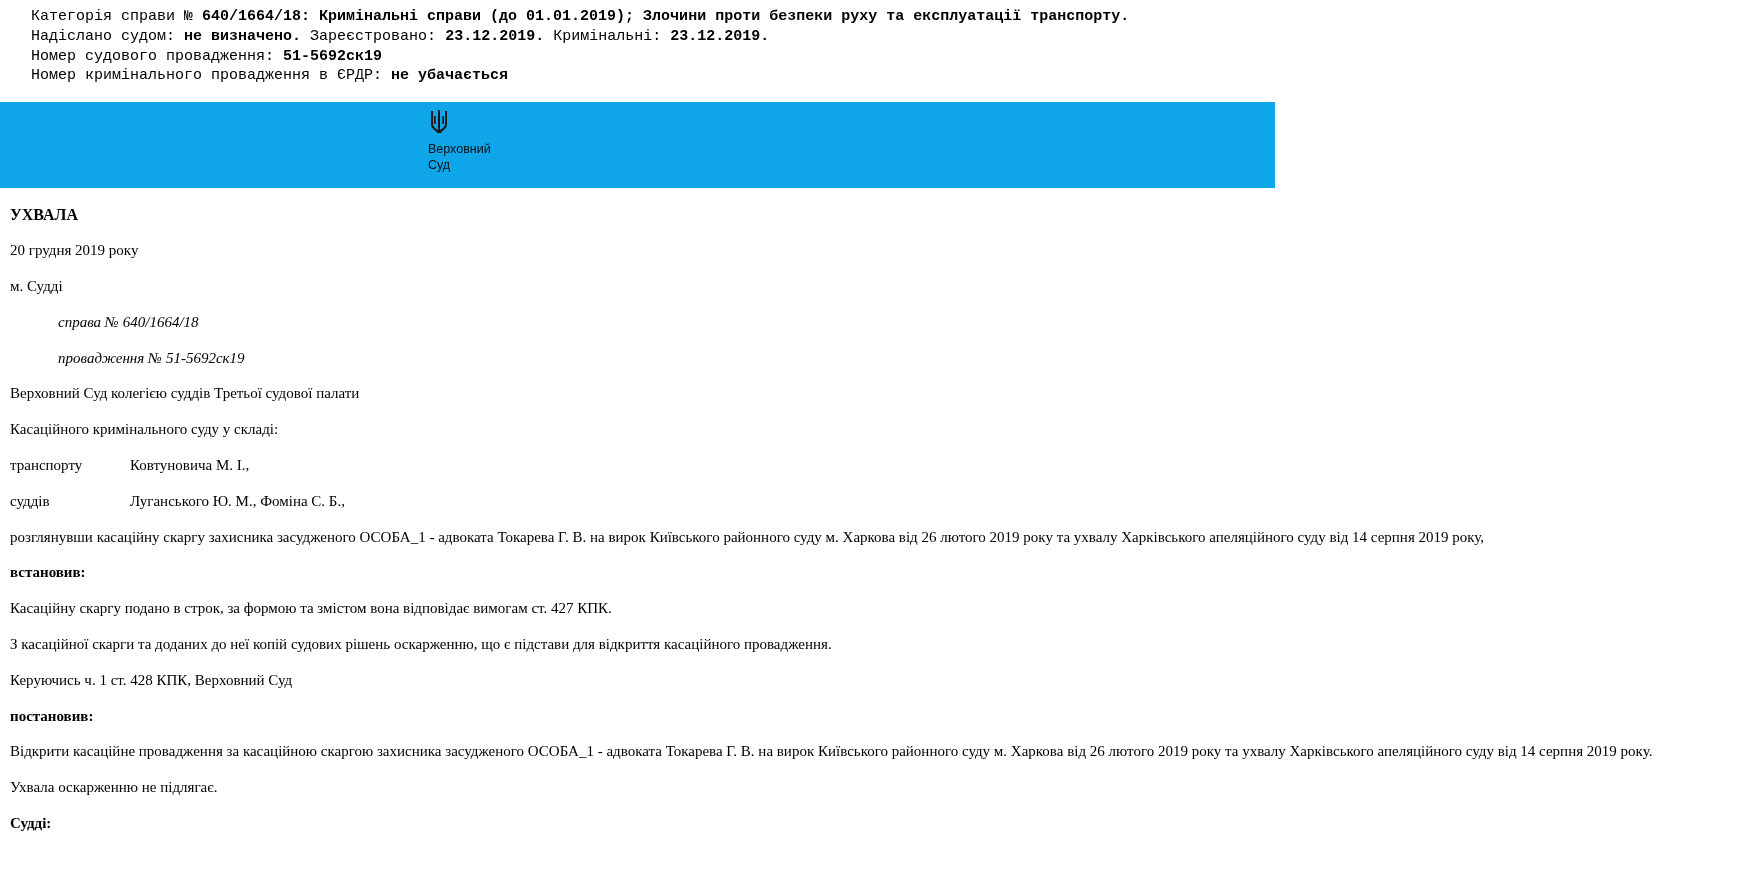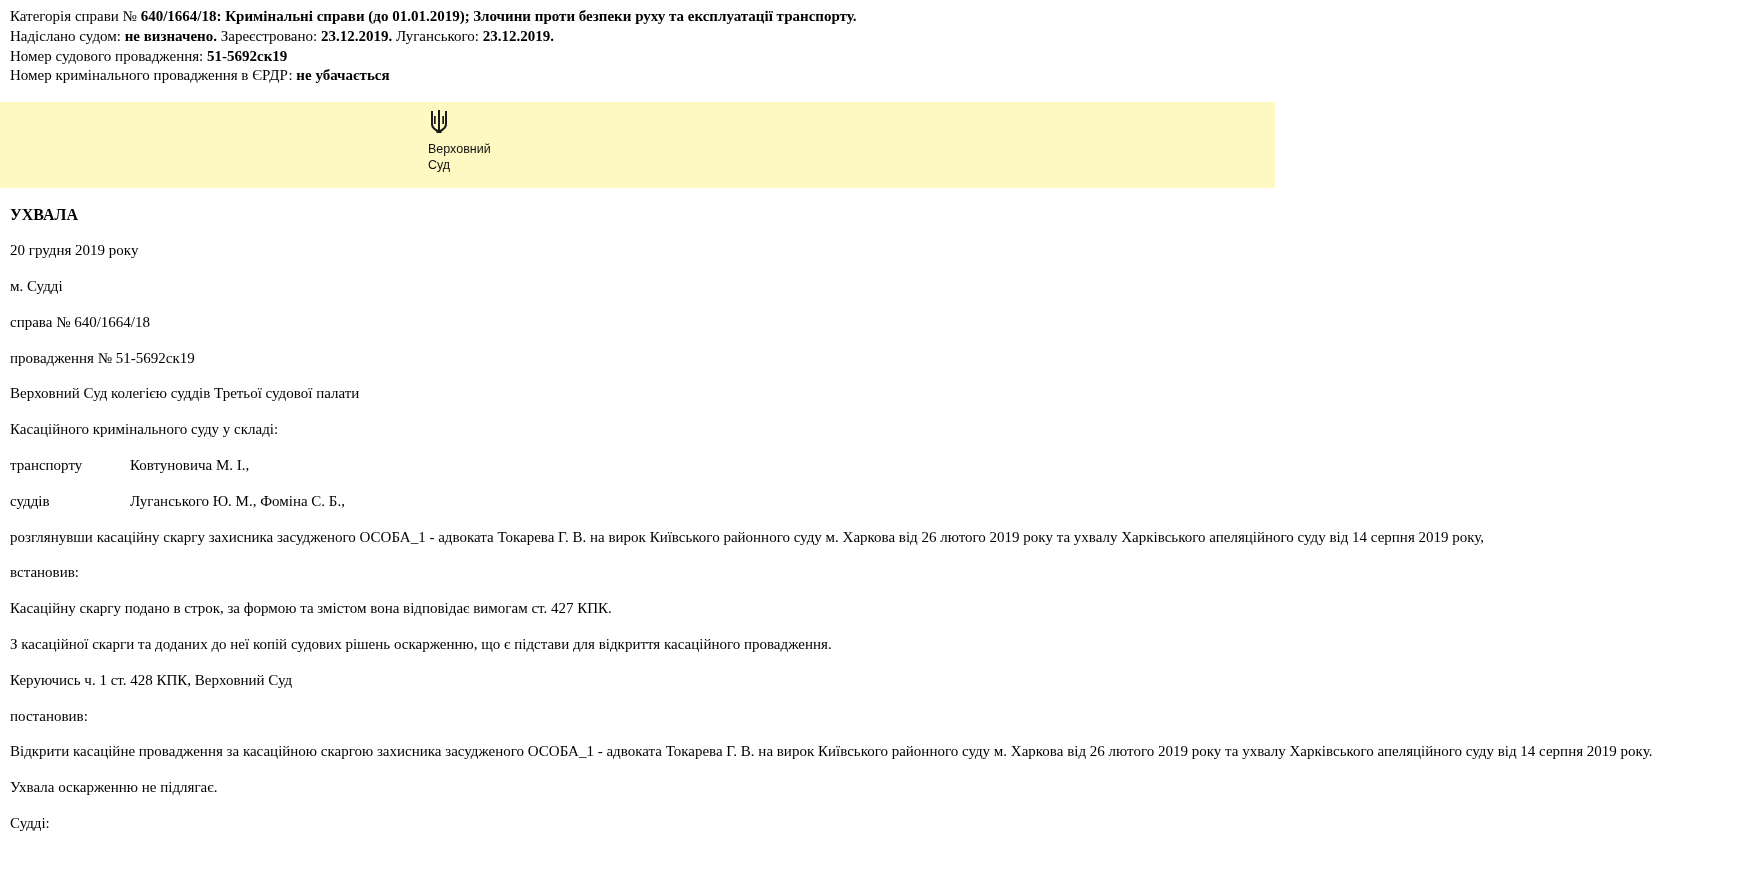--- a/index.html
+++ b/index.html
@@ -15,35 +15,36 @@
     font-size: 15px;
   }
   .page {
     position: relative;
     width: 1763px;
     box-sizing: border-box;
   }
   
   .meta {
     padding: 7px 10px 4px 10px;
-    font-family: Liberation Serif, serif;
+    font-family: Liberation Mono, monospace;
     font-size: 15px;
     line-height: 1.32;
+    margin-left: 21px;
   }
   .meta-line {
     white-space: nowrap;
   }
   .meta-line b {
     font-weight: bold;
   }
   
   .header-band {
     margin-top: 12px;
     height: 86px;
-    background: #fef9c3;
+    background: #0ea5e9;
     width: 1275px;
     position: relative;
   }
   .emblem-wrap {
     position: absolute;
     left: 428px;
     top: 6px;
     width: 200px;
   }
   .emblem {
@@ -69,23 +70,25 @@
     margin-bottom: 0;
   }
   p.line {
     margin: 0;
     padding: 0;
     line-height: 1.32;
     margin-top: 16px;
     white-space: nowrap;
   }
   p.italic {
+    font-style: italic;
+    margin-left: 48px;
   }
   p.bold {
-    font-weight: normal;
+    font-weight: bold;
   }
   .col-label {
     display: inline-block;
     width: 120px;
   }
 </style>
 </head>
 <body>
 
 <div class="page">
@@ -93,21 +96,21 @@
   <div class="meta">
     <div class="meta-line">
       <span>Категорія справи №</span>
       <b>640/1664/18: Кримінальні справи (до 01.01.2019); Злочини проти безпеки руху та експлуатації транспорту.</b>
     </div>
     <div class="meta-line">
       <span>Надіслано судом:</span>
       <b>не визначено.</b>
       <span>Зареєстровано:</span>
       <b>23.12.2019.</b>
-      <span>Луганського:</span>
+      <span>Кримінальні:</span>
       <b>23.12.2019.</b>
     </div>
     <div class="meta-line">
       <span>Номер судового провадження:</span>
       <b>51-5692ск19</b>
     </div>
     <div class="meta-line">
       <span>Номер кримінального провадження в ЄРДР:</span>
       <b>не убачається</b>
     </div>

